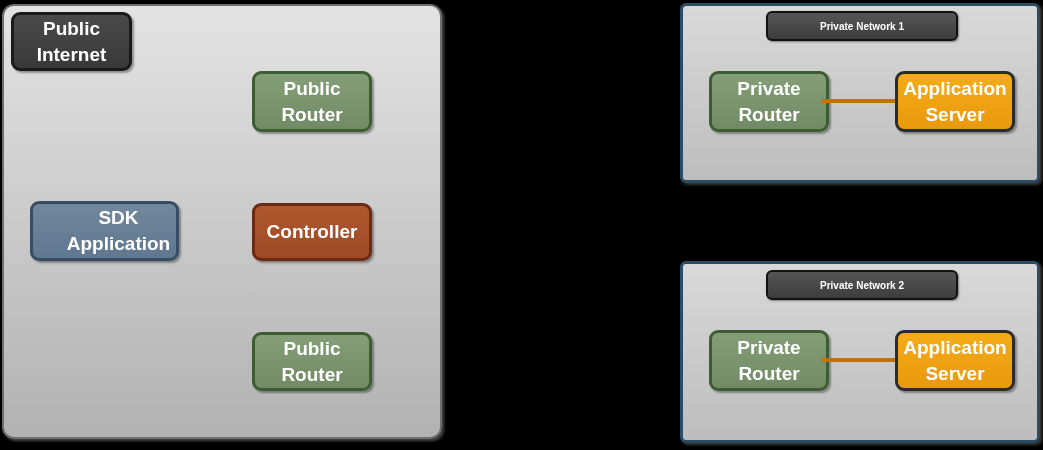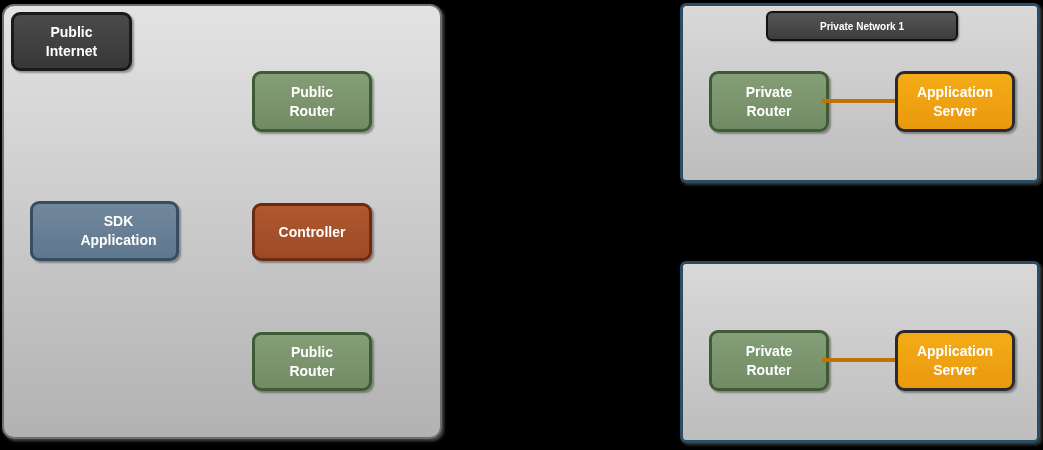--- a/index.html
+++ b/index.html
@@ -43,21 +43,21 @@
 
   
   .node {
     position: absolute;
     display: flex;
     align-items: center;
     justify-content: center;
     text-align: center;
     color: #ffffff;
     font-weight: bold;
-    font-size: 14px;
+    font-size: 19px;
     line-height: 1.35;
     white-space: pre-line;
     border-radius: 9px;
     box-shadow: 2px 2px 2px rgba(0,0,0,0.35);
   }
   .node.dark {
     background: linear-gradient(to bottom, #4a4a4a, #383838);
     border: 3px solid #1a1a1a;
   }
   .node.green {
@@ -137,20 +137,21 @@
   <div class="zone private pn1">
     <div class="pn-title">Private Network 1</div>
     <div class="node green pn-router">Private
 Router</div>
     <div class="pn-link"></div>
     <div class="node orange pn-server">Application
 Server</div>
   </div>
 
   <div class="zone private pn2">
+    <div class="pn-title">Private Network 2</div>
     <div class="node green pn-router">Private
 Router</div>
     <div class="pn-link"></div>
     <div class="node orange pn-server">Application
 Server</div>
   </div>
 
 </div>
 
 </body></html>

